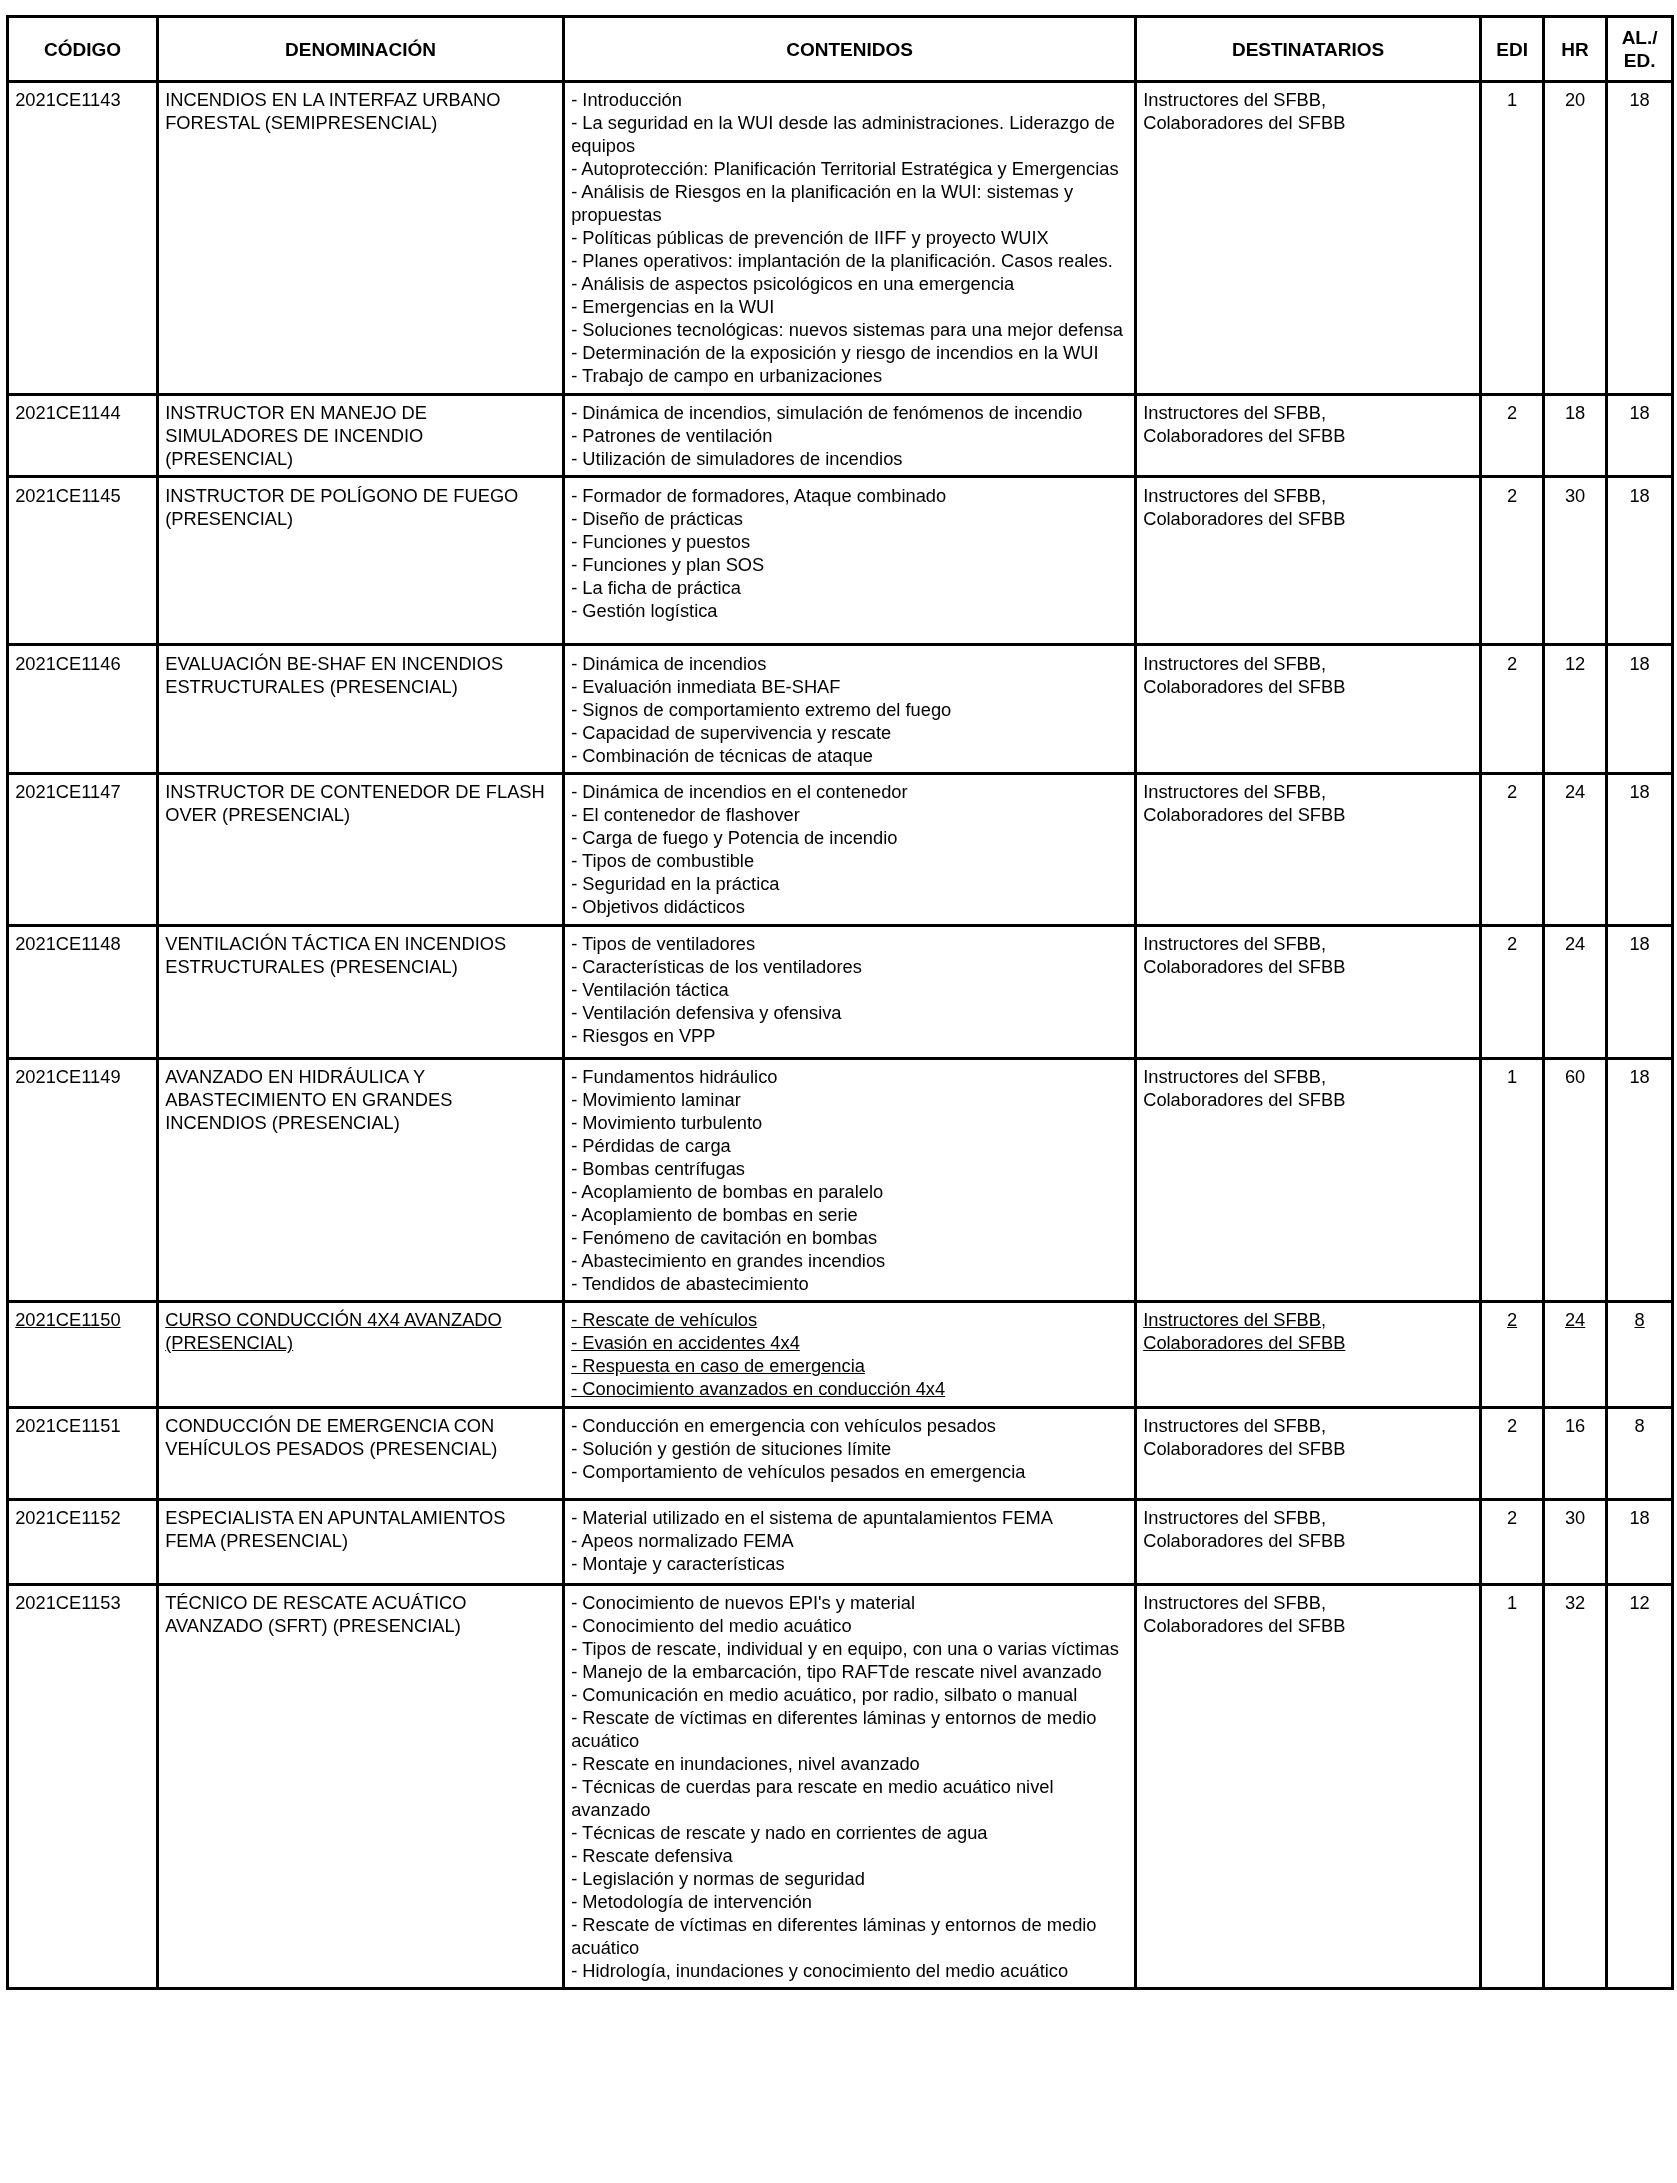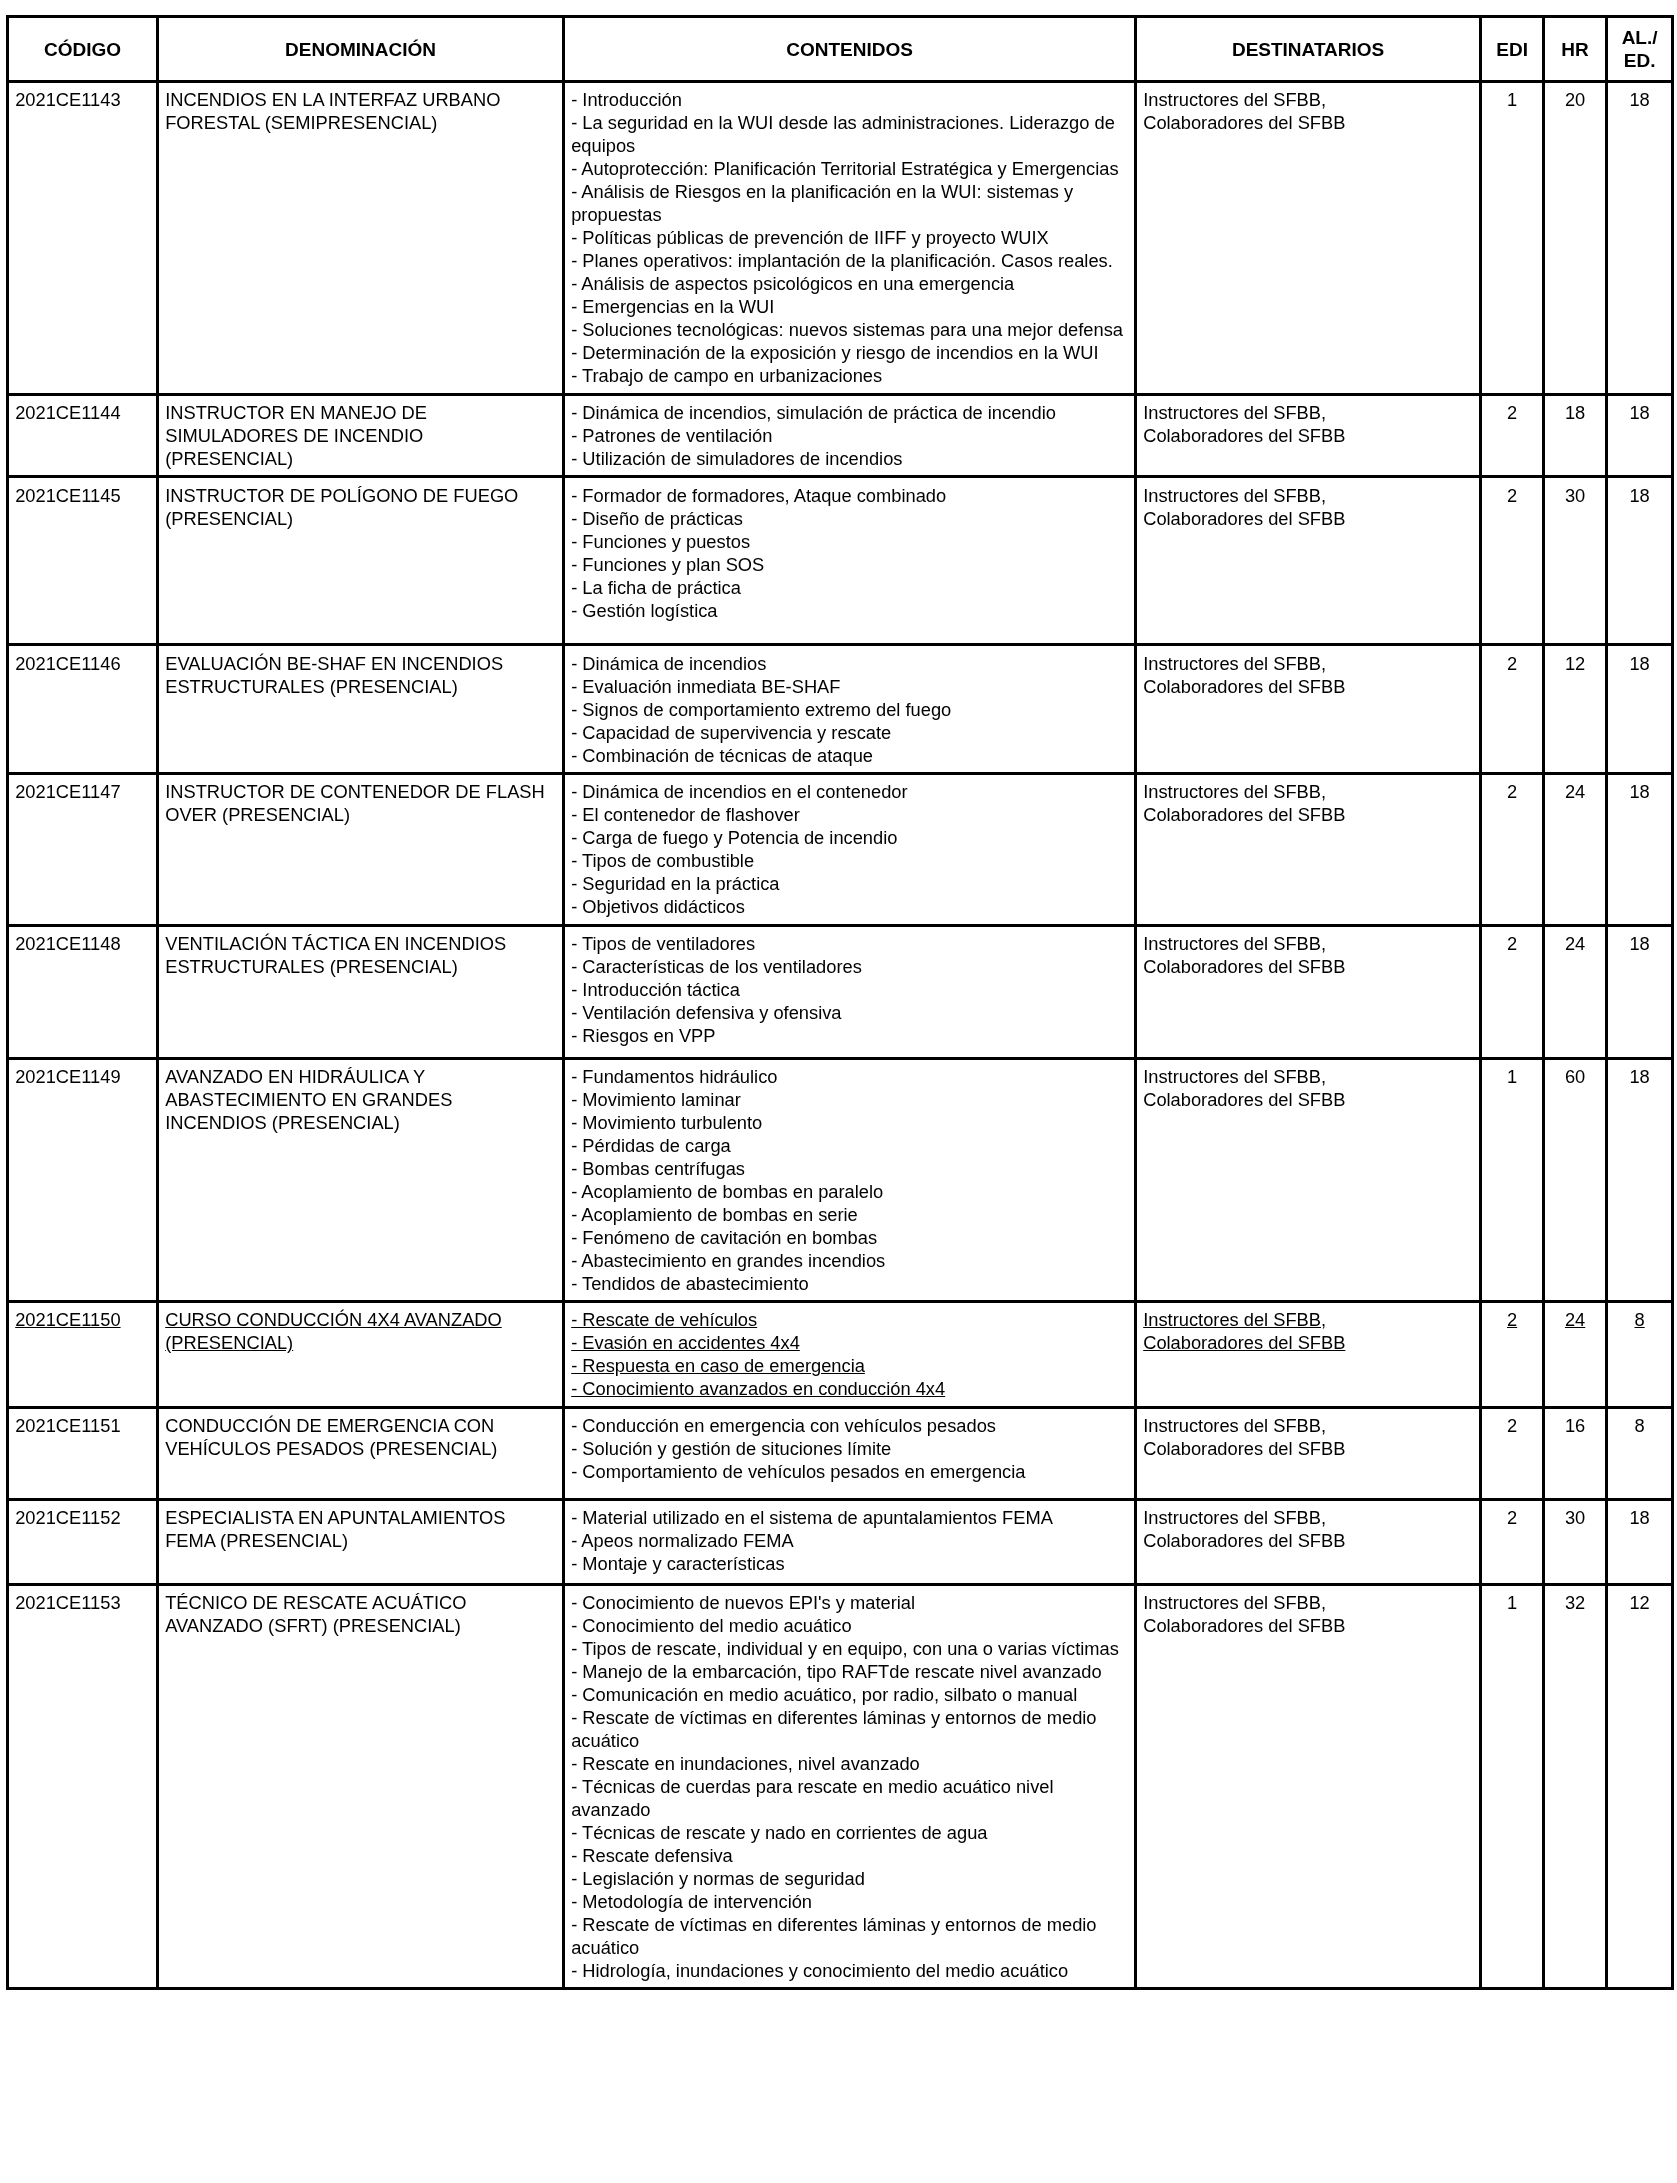--- a/index.html
+++ b/index.html
@@ -98,21 +98,21 @@
           <td class="cell-dest">Instructores del SFBB,
 Colaboradores del SFBB</td>
           <td class="cell-num">1</td>
           <td class="cell-num">20</td>
           <td class="cell-num">18</td>
         </tr>
         <tr style="height: 80px;">
           <td class="cell-codigo">2021CE1144</td>
           <td class="cell-denominacion">INSTRUCTOR EN MANEJO DE SIMULADORES DE INCENDIO (PRESENCIAL)</td>
           <td class="cell-contenidos">
-            <div class="content-item">- Dinámica de incendios, simulación de práctica de incendio</div>
+            <div class="content-item">- Dinámica de incendios, simulación de fenómenos de incendio</div>
             <div class="content-item">- Patrones de ventilación</div>
             <div class="content-item">- Utilización de simuladores de incendios</div>
           </td>
           <td class="cell-dest">Instructores del SFBB,
 Colaboradores del SFBB</td>
           <td class="cell-num">2</td>
           <td class="cell-num">18</td>
           <td class="cell-num">18</td>
         </tr>
         <tr style="height: 168px;">
@@ -164,21 +164,21 @@
           <td class="cell-num">2</td>
           <td class="cell-num">24</td>
           <td class="cell-num">18</td>
         </tr>
         <tr style="height: 133px;">
           <td class="cell-codigo">2021CE1148</td>
           <td class="cell-denominacion">VENTILACIÓN TÁCTICA EN INCENDIOS ESTRUCTURALES (PRESENCIAL)</td>
           <td class="cell-contenidos">
             <div class="content-item">- Tipos de ventiladores</div>
             <div class="content-item">- Características de los ventiladores</div>
-            <div class="content-item">- Introducción táctica</div>
+            <div class="content-item">- Ventilación táctica</div>
             <div class="content-item">- Ventilación defensiva y ofensiva</div>
             <div class="content-item">- Riesgos en VPP</div>
           </td>
           <td class="cell-dest">Instructores del SFBB,
 Colaboradores del SFBB</td>
           <td class="cell-num">2</td>
           <td class="cell-num">24</td>
           <td class="cell-num">18</td>
         </tr>
         <tr style="height: 242px;">

